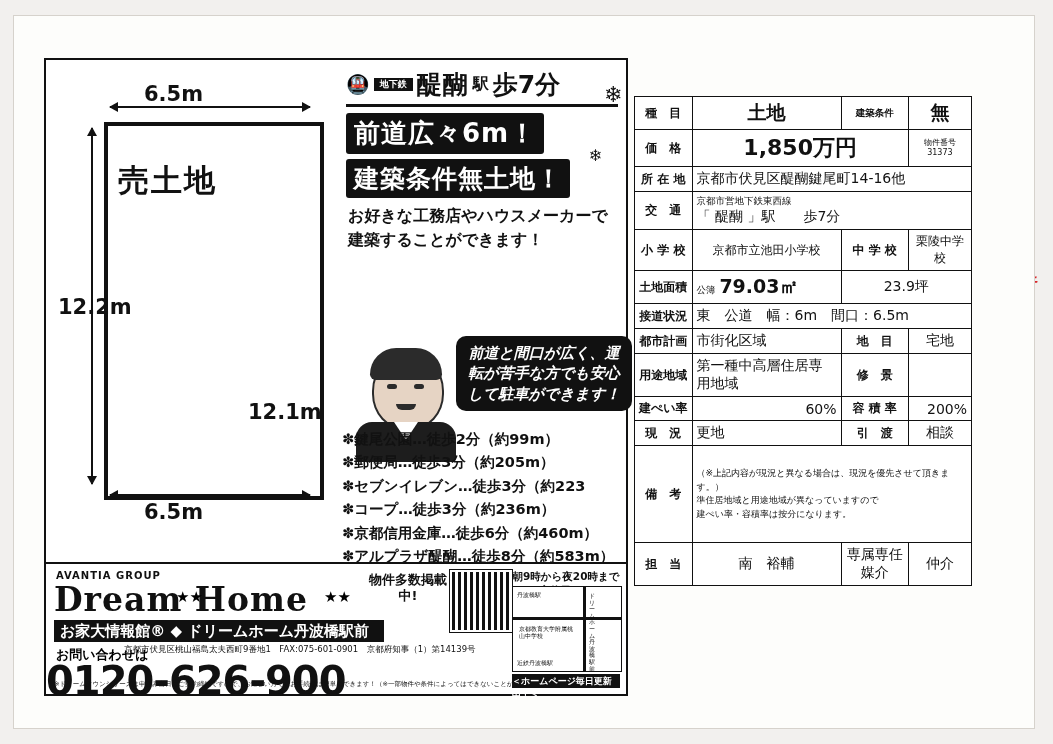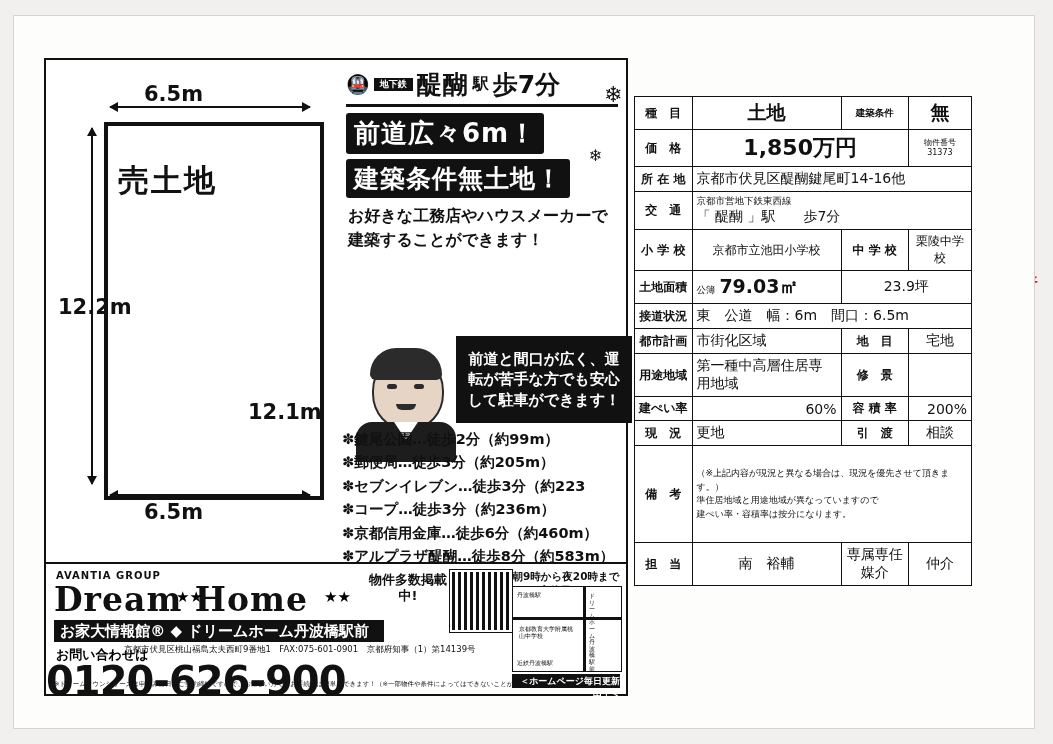--- a/index.html
+++ b/index.html
@@ -107,21 +107,21 @@
   .eye.l{left:45px;} .eye.r{left:72px;}
   .mouth{position:absolute;left:54px;top:62px;width:20px;height:6px;background:#2b2b2b;border-radius:0 0 10px 10px;}
   .body{
     position:absolute;left:14px;top:80px;width:100px;height:40px;
     background:#1d1d1d;border-radius:16px 16px 4px 4px;
   }
   .collar{position:absolute;left:52px;top:80px;width:24px;height:18px;background:#fff;clip-path:polygon(50% 100%,0 0,100% 0);}
   .bubble{
     position:absolute;left:120px;top:182px;width:155px;
     background:#111;color:#fff;font-weight:bold;font-size:15px;
-    line-height:1.35;padding:13px 8px;border-radius:0;text-align:center;
+    line-height:1.35;padding:7px 8px;border-radius:10px;text-align:center;font-style:italic;
   }
 
   .facility-list{
     position:absolute;left:298px;top:318px;width:278px;
     font-size:14.5px;font-weight:bold;color:#111;line-height:1.62;
   }
   .facility-list div{white-space:nowrap;}
 
   
   .sparkle{position:absolute;color:#111;font-size:22px;}
@@ -166,21 +166,21 @@
     text-align:center;color:#111;
   }
   .map-box{
     position:absolute;left:466px;top:22px;width:108px;height:84px;border:1px solid #111;
     background:#fff;overflow:hidden;font-size:7px;color:#111;
   }
   .map-road{position:absolute;background:#111;}
   .map-note{position:absolute;font-size:6px;}
   .update-bar{
     position:absolute;left:466px;top:110px;width:108px;height:14px;background:#111;color:#fff;
-    font-size:9px;font-weight:bold;text-align:right;line-height:14px;
+    font-size:9px;font-weight:bold;text-align:left;line-height:14px;
   }
 
   
   table.spec{
     position:absolute;left:648px;top:96px;width:338px;
     border-collapse:collapse;background:#fff;
     font-size:12px;color:#111;
   }
   table.spec td{
     border:1px solid #111;padding:3px 4px;vertical-align:middle;

